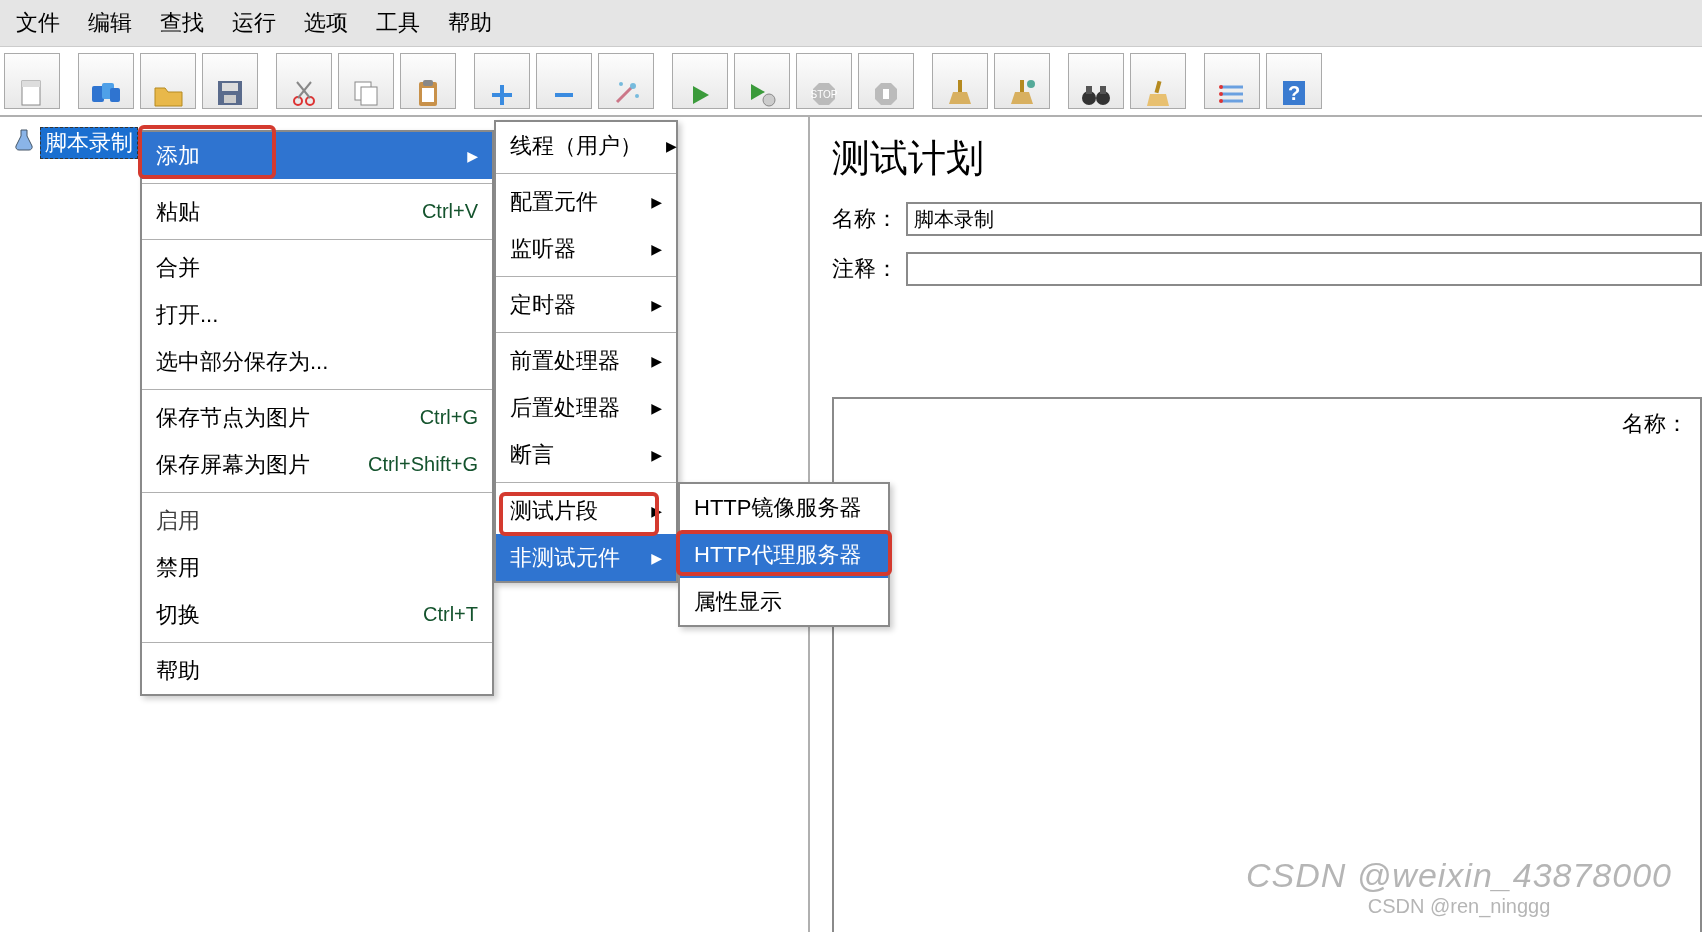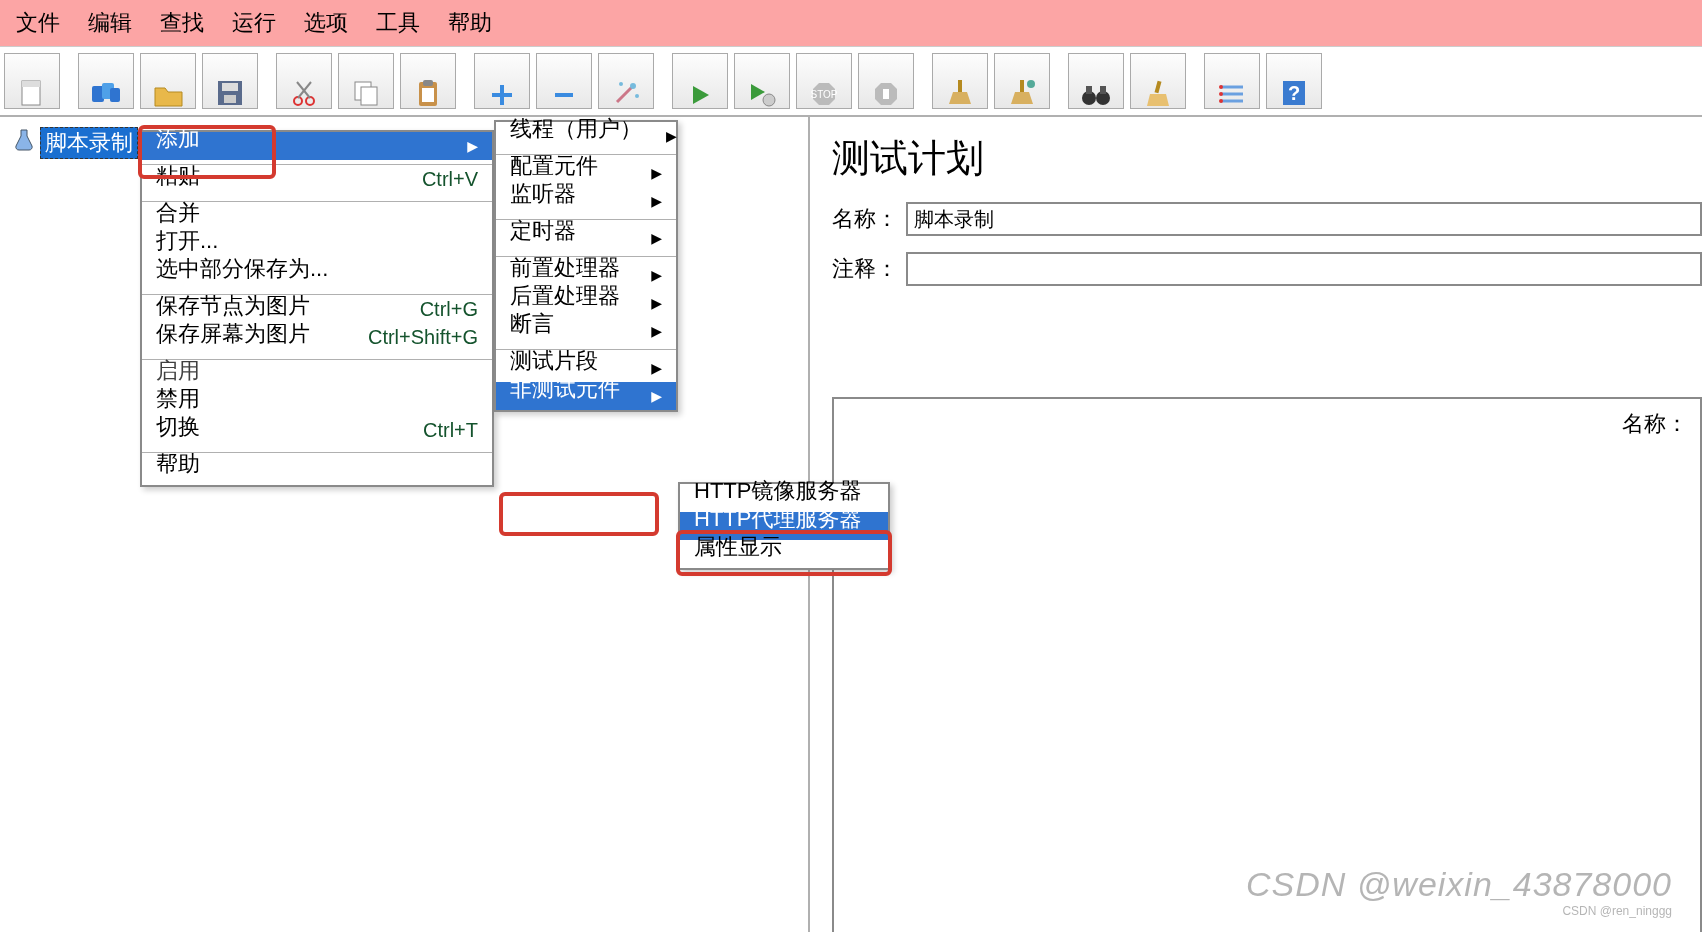--- a/index.html
+++ b/index.html
@@ -1,18 +1,18 @@
 <!DOCTYPE html>
 <html><head>
 <meta charset="utf-8">
 <style>
 * { box-sizing: border-box; margin: 0; padding: 0; font-family: "Microsoft YaHei", Arial, sans-serif; }
 body { background: #fff; width: 1702px; height: 932px; overflow: hidden; position: relative; }
 
-.menubar { display: flex; gap: 0; padding: 4px 2px; background: #fca5a5; font-size: 22px; }
+.menubar { display: flex; gap: 0; padding: 4px 2px; background: #e5e5e5; font-size: 22px; }
 .menubar .mitem { padding: 4px 14px; cursor: default; }
 
 .toolbar { display: flex; gap: 6px; padding: 6px 4px; background: #fff; border-top: 1px solid #ccc; border-bottom: 2px solid #b0b0b0; align-items: center; }
 .toolbar .tbtn { width: 56px; height: 56px; border: 1px solid #aaa; background: linear-gradient(#fdfdfd,#e8e8e8); display: flex; align-items: flex-end; justify-content: center; font-size: 28px; }
 .toolbar .sep { width: 6px; }
 
 .workspace { display: flex; height: calc(100% - 110px); }
 .tree-panel { width: 810px; border-right: 2px solid #b0b0b0; position: relative; padding: 10px 0 0 0px; }
 .tree-row { display: flex; align-items: center; gap: 4px; padding-left: 12px; font-size: 22px; }
 .tree-row .flask-icon { width: 24px; height: 24px; display:inline-block; }
@@ -21,31 +21,31 @@
 .right-panel { flex: 1; padding: 16px 0 0 22px; position: relative; }
 .right-panel h2 { font-size: 38px; font-weight: 400; margin-bottom: 18px; }
 .frow { display: flex; align-items: center; margin-bottom: 16px; font-size: 22px; }
 .frow label { width: 74px; }
 .frow input { flex: 1; height: 34px; border: 2px solid #8a8a8a; padding: 0 6px; font-size: 20px; background:#fff; }
 .inner-box { position:absolute; top:280px; left:22px; right:0; bottom:0; border: 2px solid #8a8a8a; }
 .inner-box .lbl { position:absolute; right: 12px; top: 10px; font-size: 22px; }
 
 
 .ctx { position: absolute; background: #fff; border: 2px solid #8a8a8a; box-shadow: 3px 3px 6px rgba(0,0,0,0.2); font-size: 22px; }
-.ctx .row { display: flex; align-items: flex-end; justify-content: space-between; padding: 6px 14px; height: 28px; white-space: nowrap; }
+.ctx .row { display: flex; align-items: center; justify-content: space-between; padding: 6px 14px; height: 47px; white-space: nowrap; }
 .ctx .row.sel { background: #2f74d0; color: #fff; }
 .ctx .row.dis { color: #404040; }
 .ctx .arrow { margin-left: 24px; font-size: 14px; }
 .ctx .short { color:#14532d; margin-left: 18px; font-size:20px;}
 .ctx hr { border: none; border-top: 1px solid #b0b0b0; margin: 4px 0; }
 
 .redbox { position:absolute; border: 4px solid #d43a2f; border-radius: 6px; pointer-events:none; }
 
 .watermark { position:absolute; right: 30px; bottom: 14px; font-size: 34px; color: rgba(120,120,120,0.55); font-style: italic; letter-spacing: 1px; }
-.watermark .small { font-size: 12px; display:block; text-align:right; font-style:normal; letter-spacing:0;}
+.watermark .small { font-size: 20px; display:block; text-align:center; font-style:normal; letter-spacing:0;}
 
 
 svg { display:block; }
 </style>
 </head>
 <body>
 
 <div class="menubar">
   <div class="mitem">文件</div>
   <div class="mitem">编辑</div>

